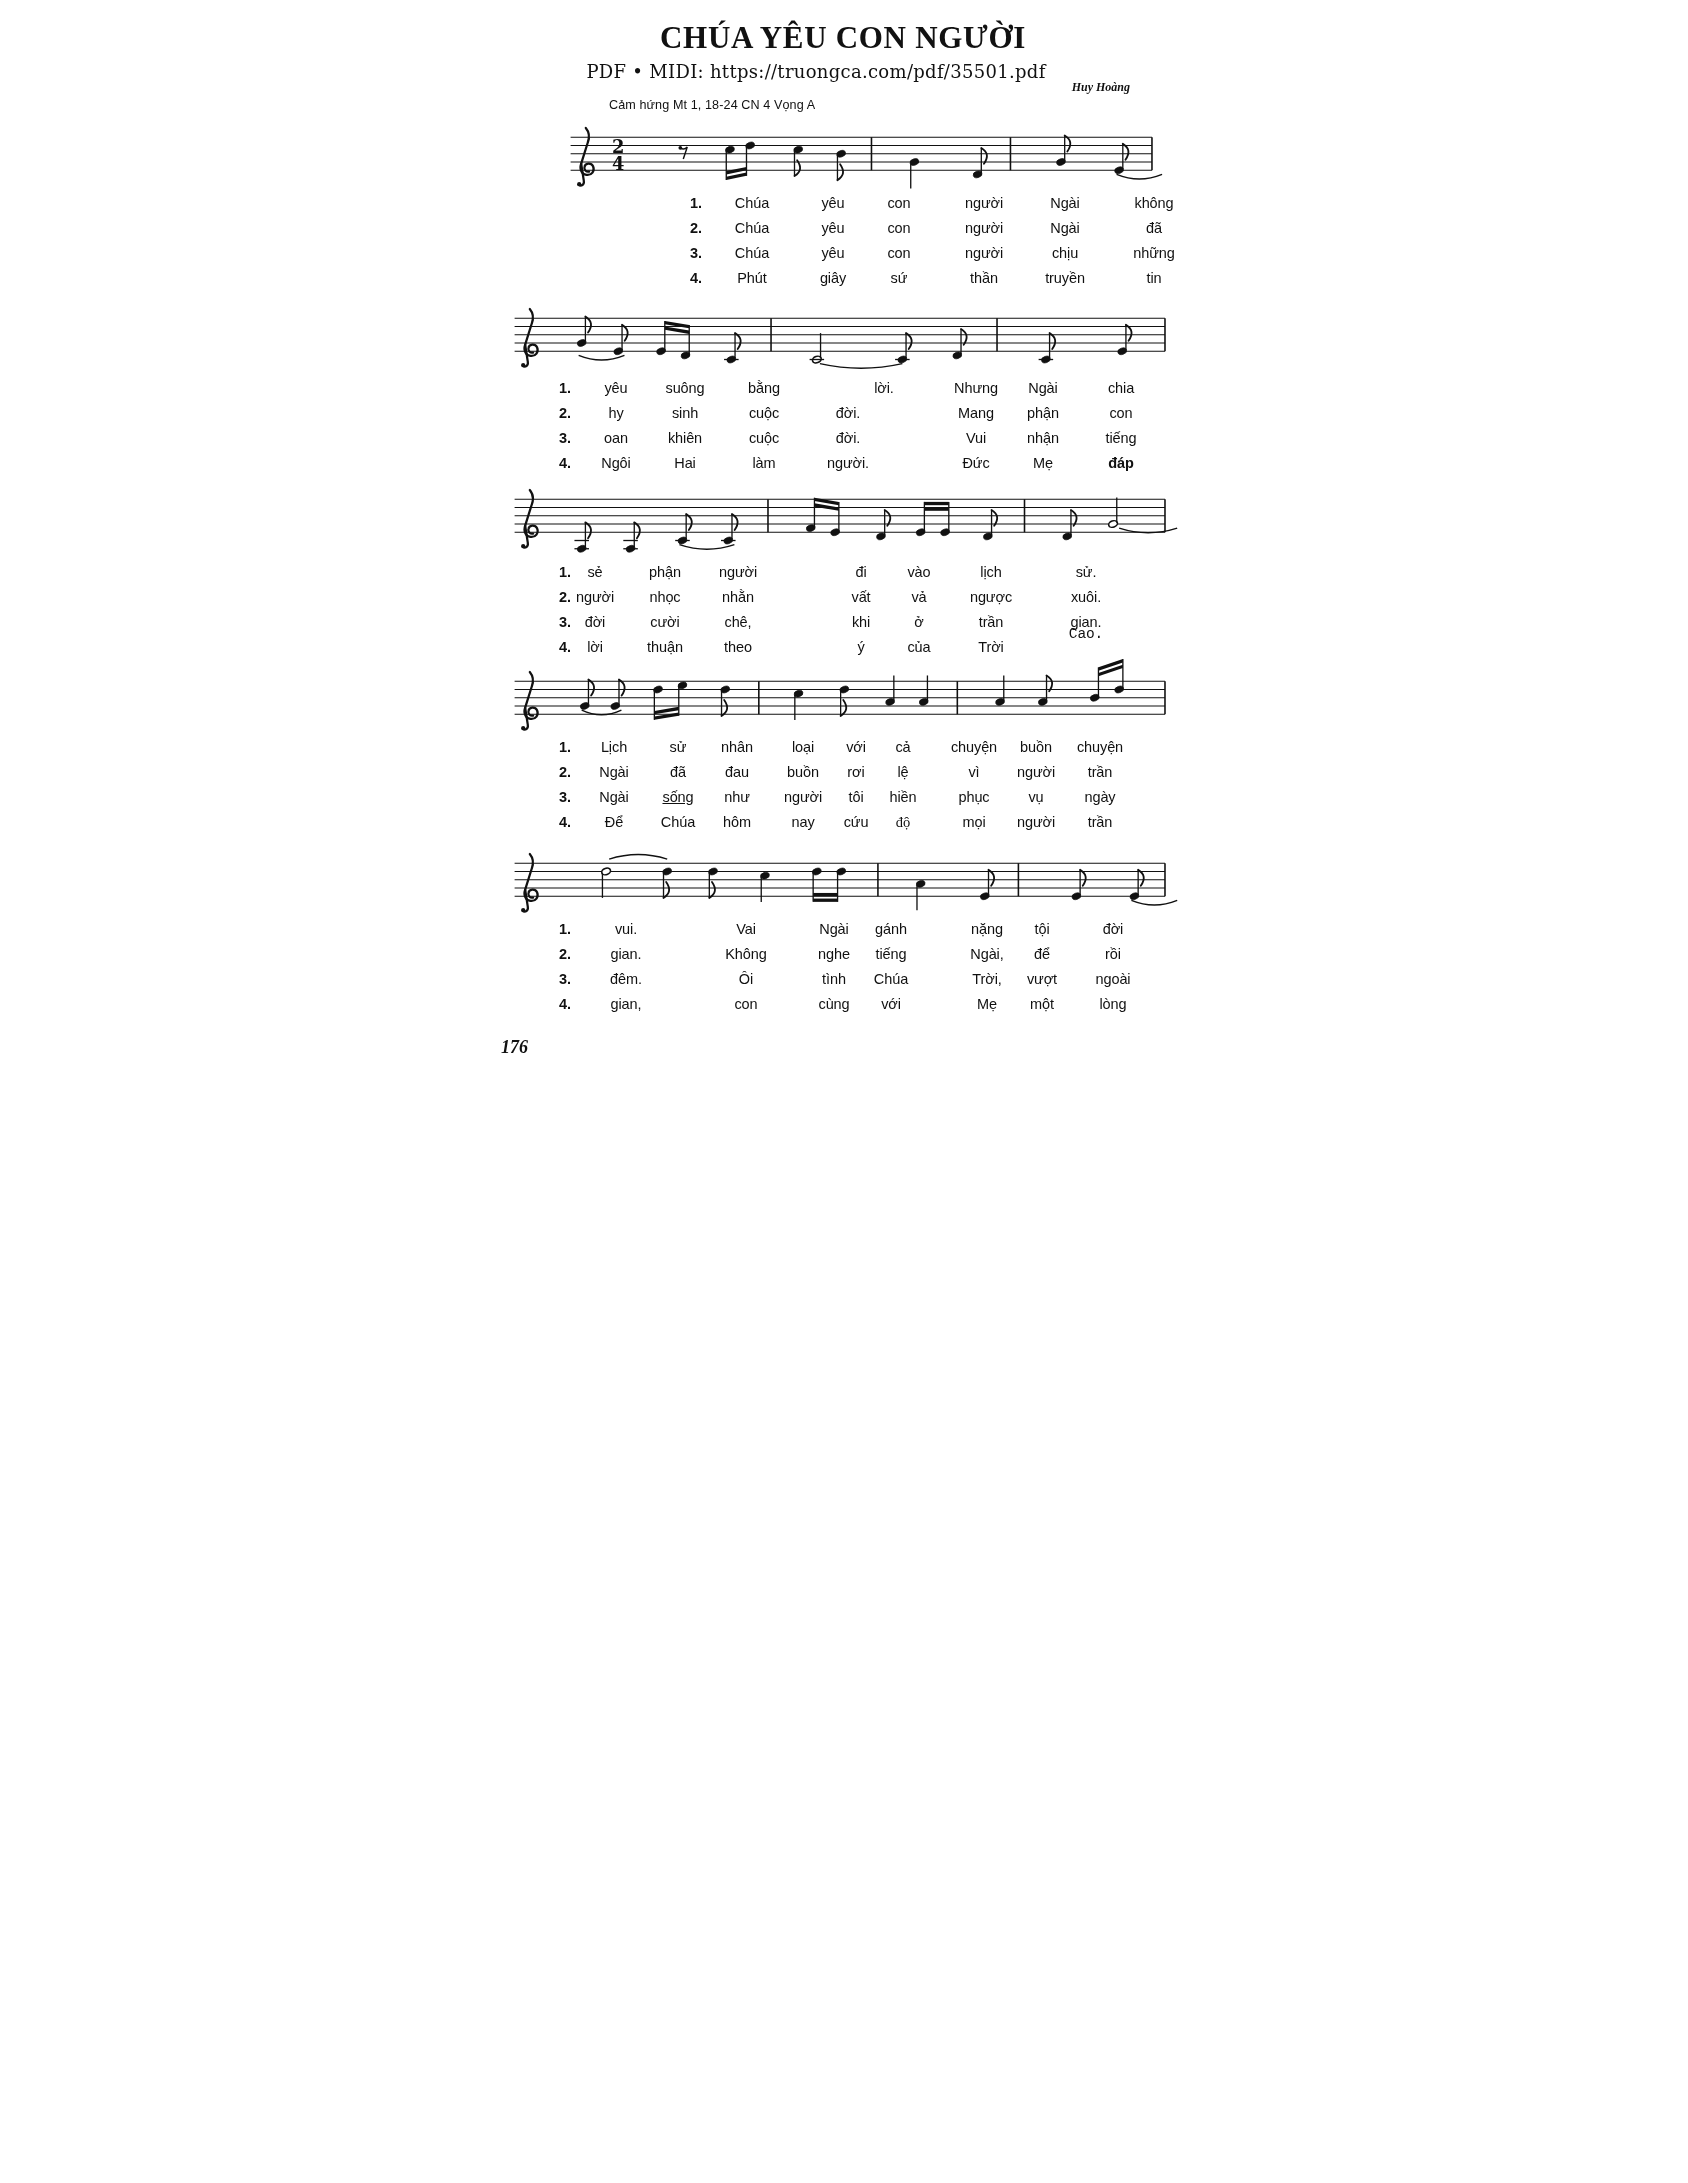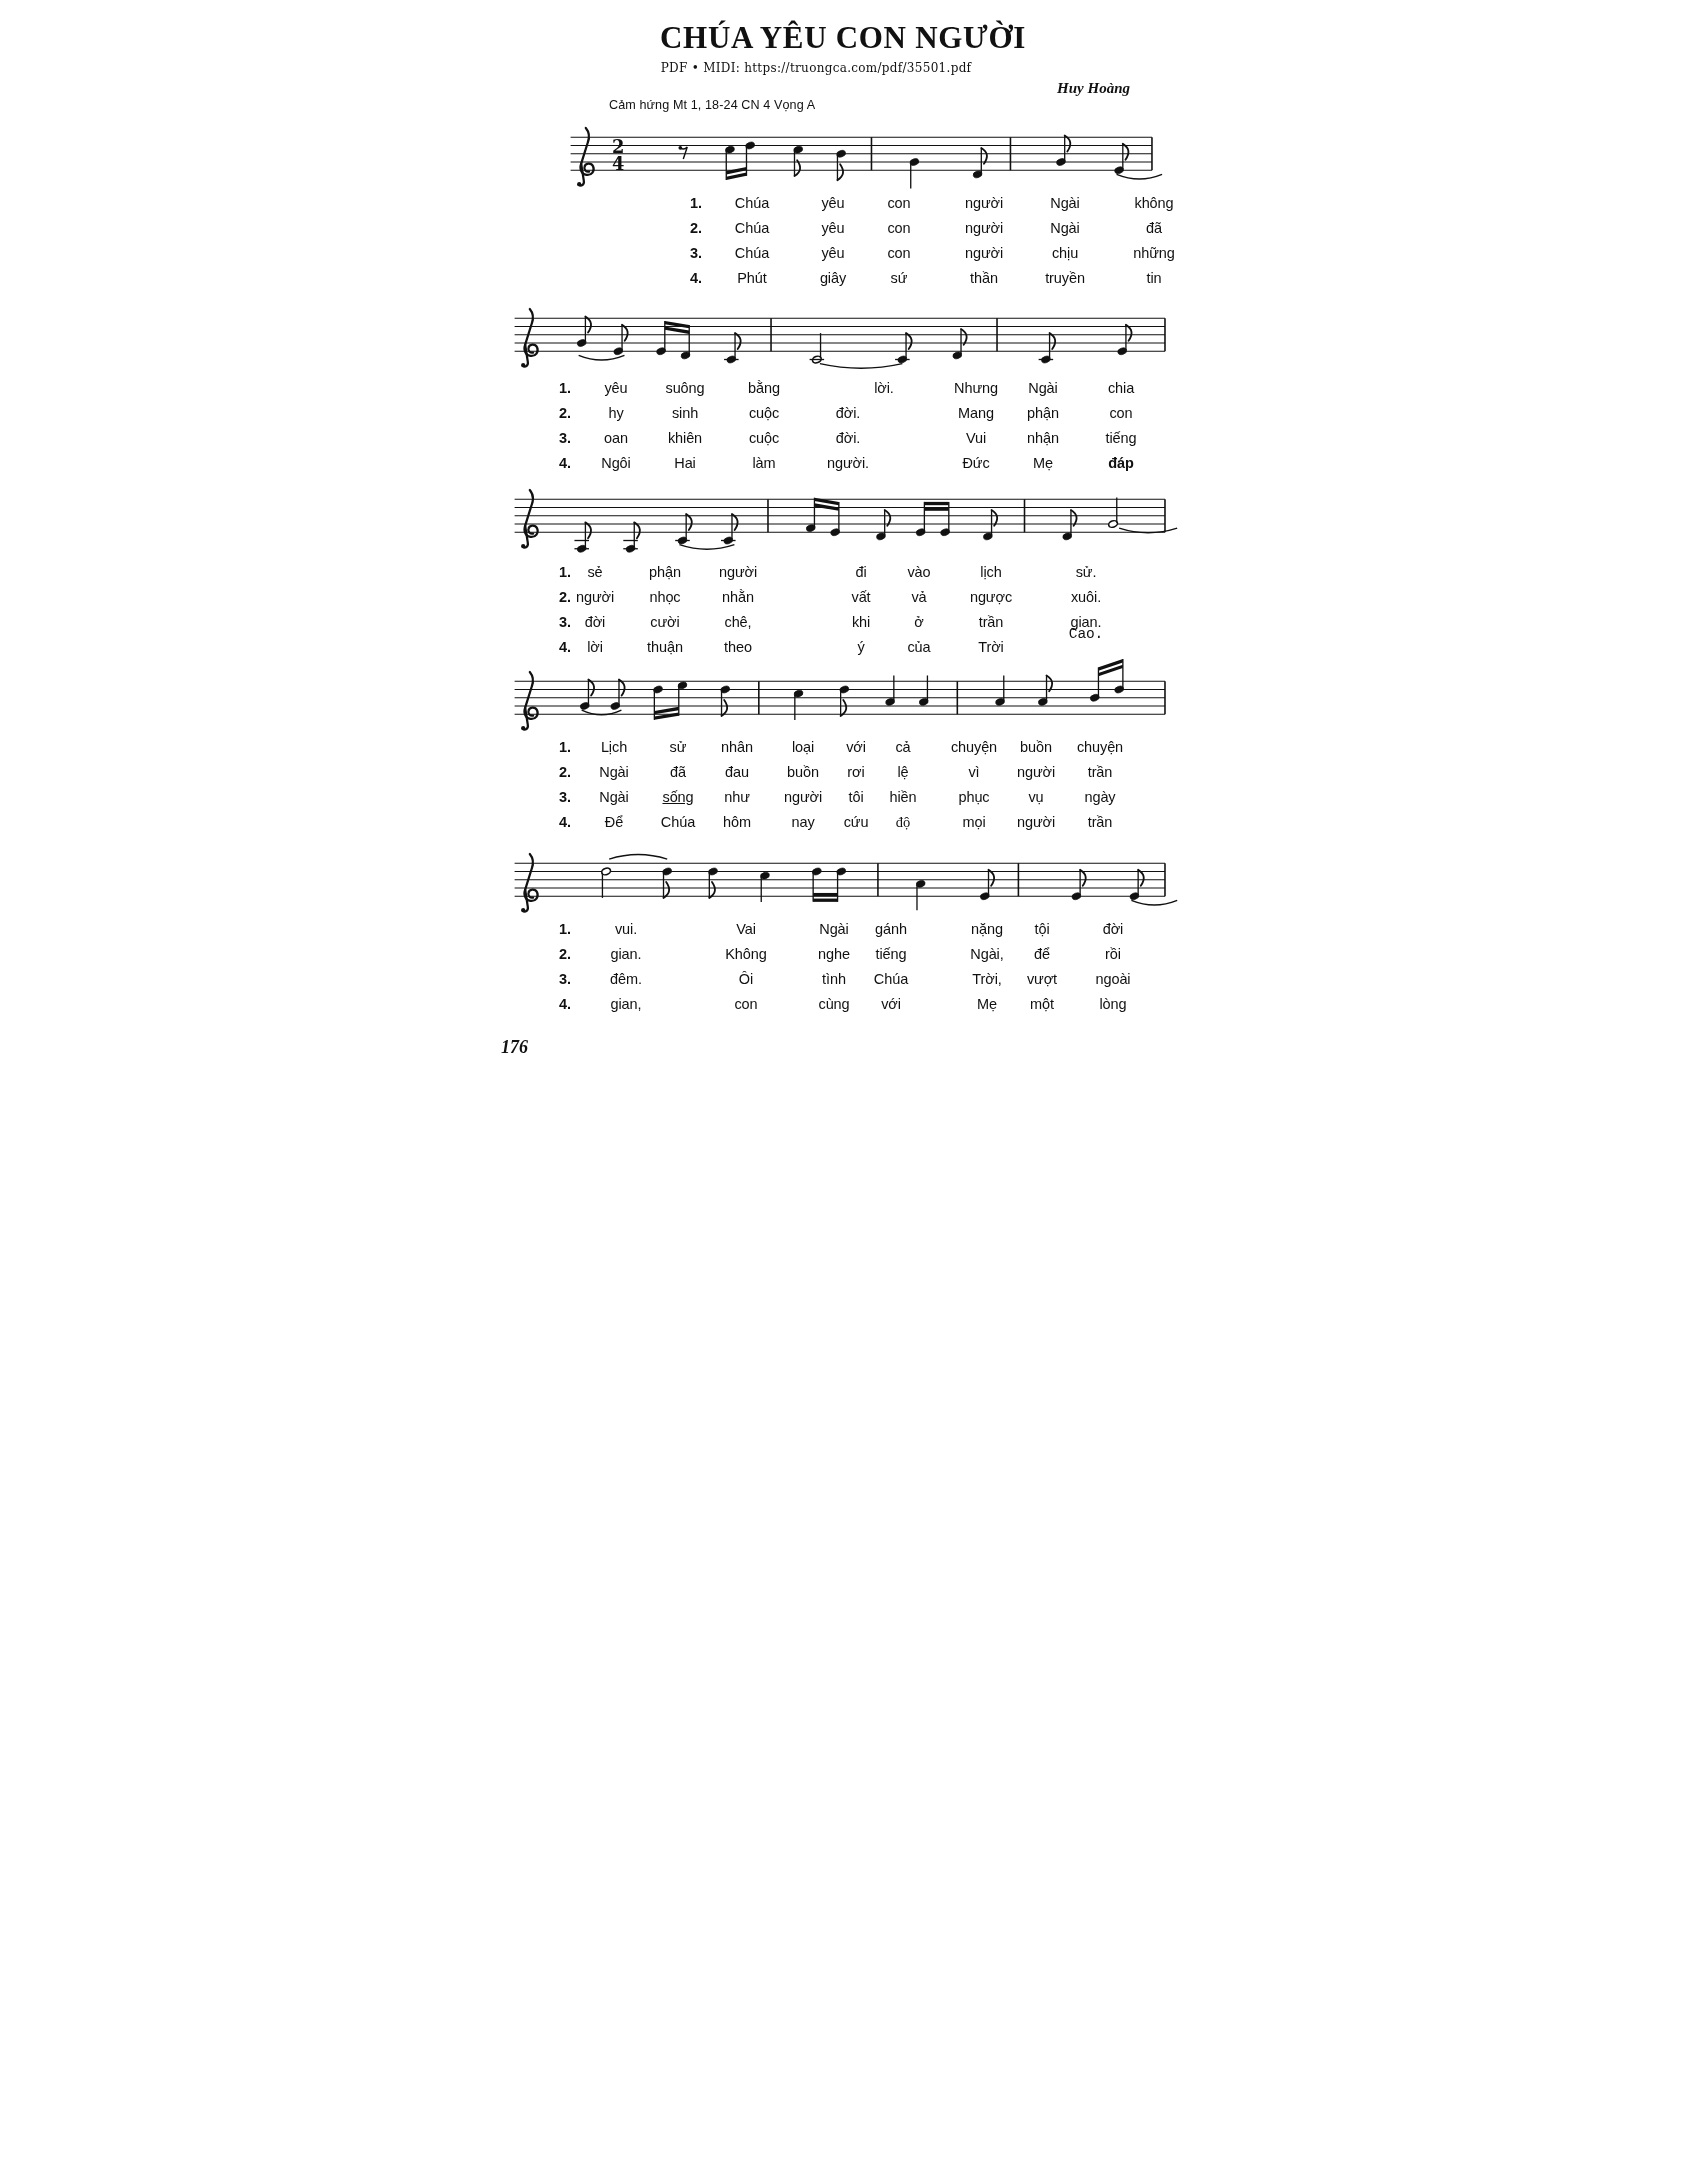--- a/index.html
+++ b/index.html
@@ -1,24 +1,24 @@
 <!DOCTYPE html>
 <html style="font-size:10.6px"><head>
 <meta charset="utf-8">
 <style>
   html,body{margin:0;padding:0;background:#ffffff;}
   .page{position:relative;width:844px;height:1092px;background:#ffffff;color:#111;
         font-family:"Liberation Sans",sans-serif;overflow:hidden;margin:0 auto;}
   .abs{position:absolute;}
   .title{font-family:"Liberation Serif",serif;font-weight:700;font-size:31px;
          letter-spacing:0.7px;white-space:nowrap;transform:translateX(-50%);}
-  .subtitle{font-family:"DejaVu Serif",serif;font-size:12px;white-space:nowrap;
+  .subtitle{font-family:"DejaVu Serif",serif;font-size:18px;white-space:nowrap;
             transform:translateX(-50%);letter-spacing:0.3px;}
   .author{font-family:"Liberation Serif",serif;font-style:italic;font-weight:700;
-          font-size:15px;white-space:nowrap;transform:translateX(-100%);}
+          font-size:12px;white-space:nowrap;transform:translateX(-100%);}
   .caption{font-size:12.6px;white-space:nowrap;letter-spacing:0.1px;}
   .pagenum{font-family:"Liberation Serif",serif;font-style:italic;font-weight:700;
            font-size:18px;}
   .verse-block{position:absolute;left:0;top:0;width:100%;height:106px;}
   .lyric{position:absolute;font-size:14.5px;letter-spacing:-0.1px;white-space:nowrap;
          transform:translateX(-50%);line-height:1;}
   .lyric.num{font-weight:700;}
   svg.staff{position:absolute;overflow:visible;}
 </style>
 </head>

